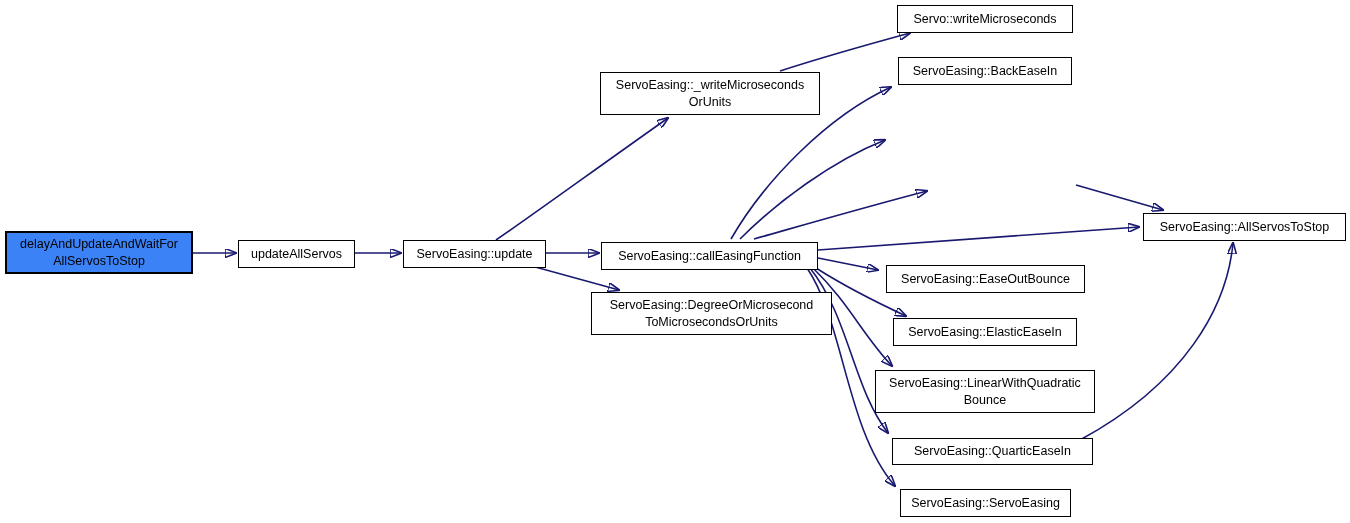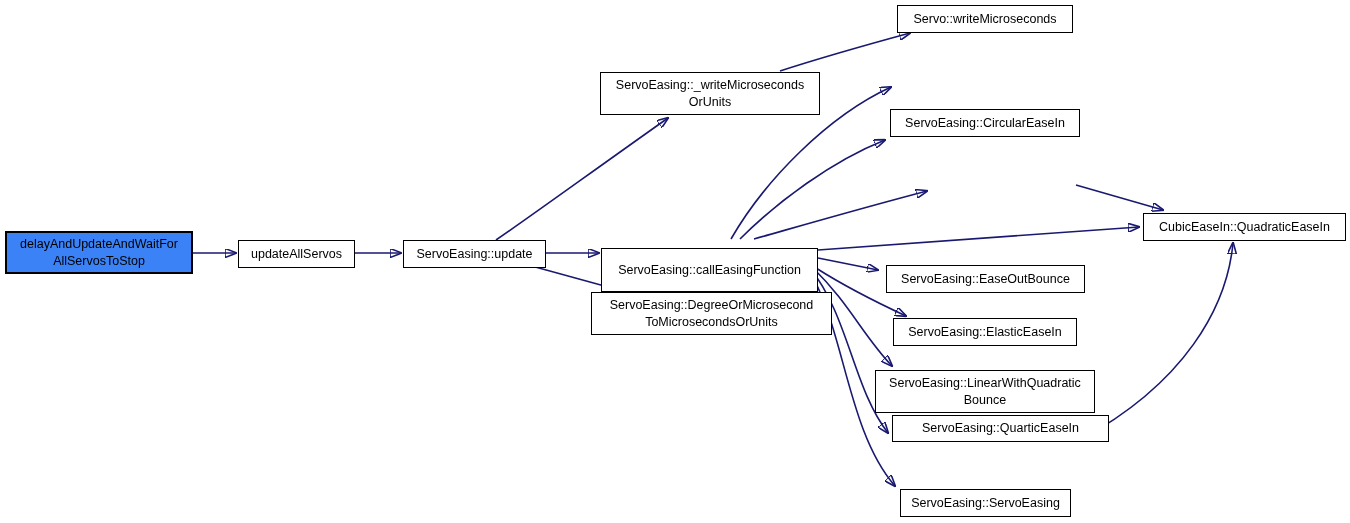--- a/index.html
+++ b/index.html
@@ -70,37 +70,37 @@
   <div class="node highlight" style="left:5px; top:231px; width:188px; height:43px;">delayAndUpdateAndWaitFor
 AllServosToStop</div>
 
   <div class="node" style="left:238px; top:240px; width:117px; height:28px;">updateAllServos</div>
 
   <div class="node" style="left:403px; top:240px; width:143px; height:28px;">ServoEasing::update</div>
 
   <div class="node" style="left:600px; top:72px; width:220px; height:43px;">ServoEasing::_writeMicroseconds
 OrUnits</div>
 
-  <div class="node" style="left:601px; top:248px; width:217px; height:44px;">ServoEasing::callEasingFunction</div>
+  <div class="node" style="left:601px; top:242px; width:217px; height:28px;">ServoEasing::callEasingFunction</div>
 
   <div class="node" style="left:591px; top:292px; width:241px; height:43px;">ServoEasing::DegreeOrMicrosecond
 ToMicrosecondsOrUnits</div>
 
   <div class="node" style="left:897px; top:5px; width:176px; height:28px;">Servo::writeMicroseconds</div>
 
-
-  <div class="node" style="left:890px; top:109px; width:190px; height:28px;">ServoEasing::CircularEaseIn</div>
+  <div class="node" style="left:898px; top:57px; width:174px; height:28px;">ServoEasing::BackEaseIn</div>
 
 
-  <div class="node" style="left:1143px; top:213px; width:203px; height:28px;">CubicEaseIn::QuadraticEaseIn</div>
+
+  <div class="node" style="left:1143px; top:213px; width:203px; height:28px;">ServoEasing::AllServosToStop</div>
 
   <div class="node" style="left:886px; top:265px; width:199px; height:28px;">ServoEasing::EaseOutBounce</div>
 
   <div class="node" style="left:875px; top:370px; width:220px; height:43px;">ServoEasing::LinearWithQuadratic
 Bounce</div>
 
   <div class="node" style="left:893px; top:318px; width:184px; height:28px;">ServoEasing::ElasticEaseIn</div>
 
-  <div class="node" style="left:892px; top:415px; width:217px; height:27px;">ServoEasing::QuarticEaseIn</div>
+  <div class="node" style="left:892px; top:438px; width:201px; height:27px;">ServoEasing::QuarticEaseIn</div>
 
   <div class="node" style="left:900px; top:489px; width:171px; height:28px;">ServoEasing::ServoEasing</div>
 
 </div>
 
 </body></html>

